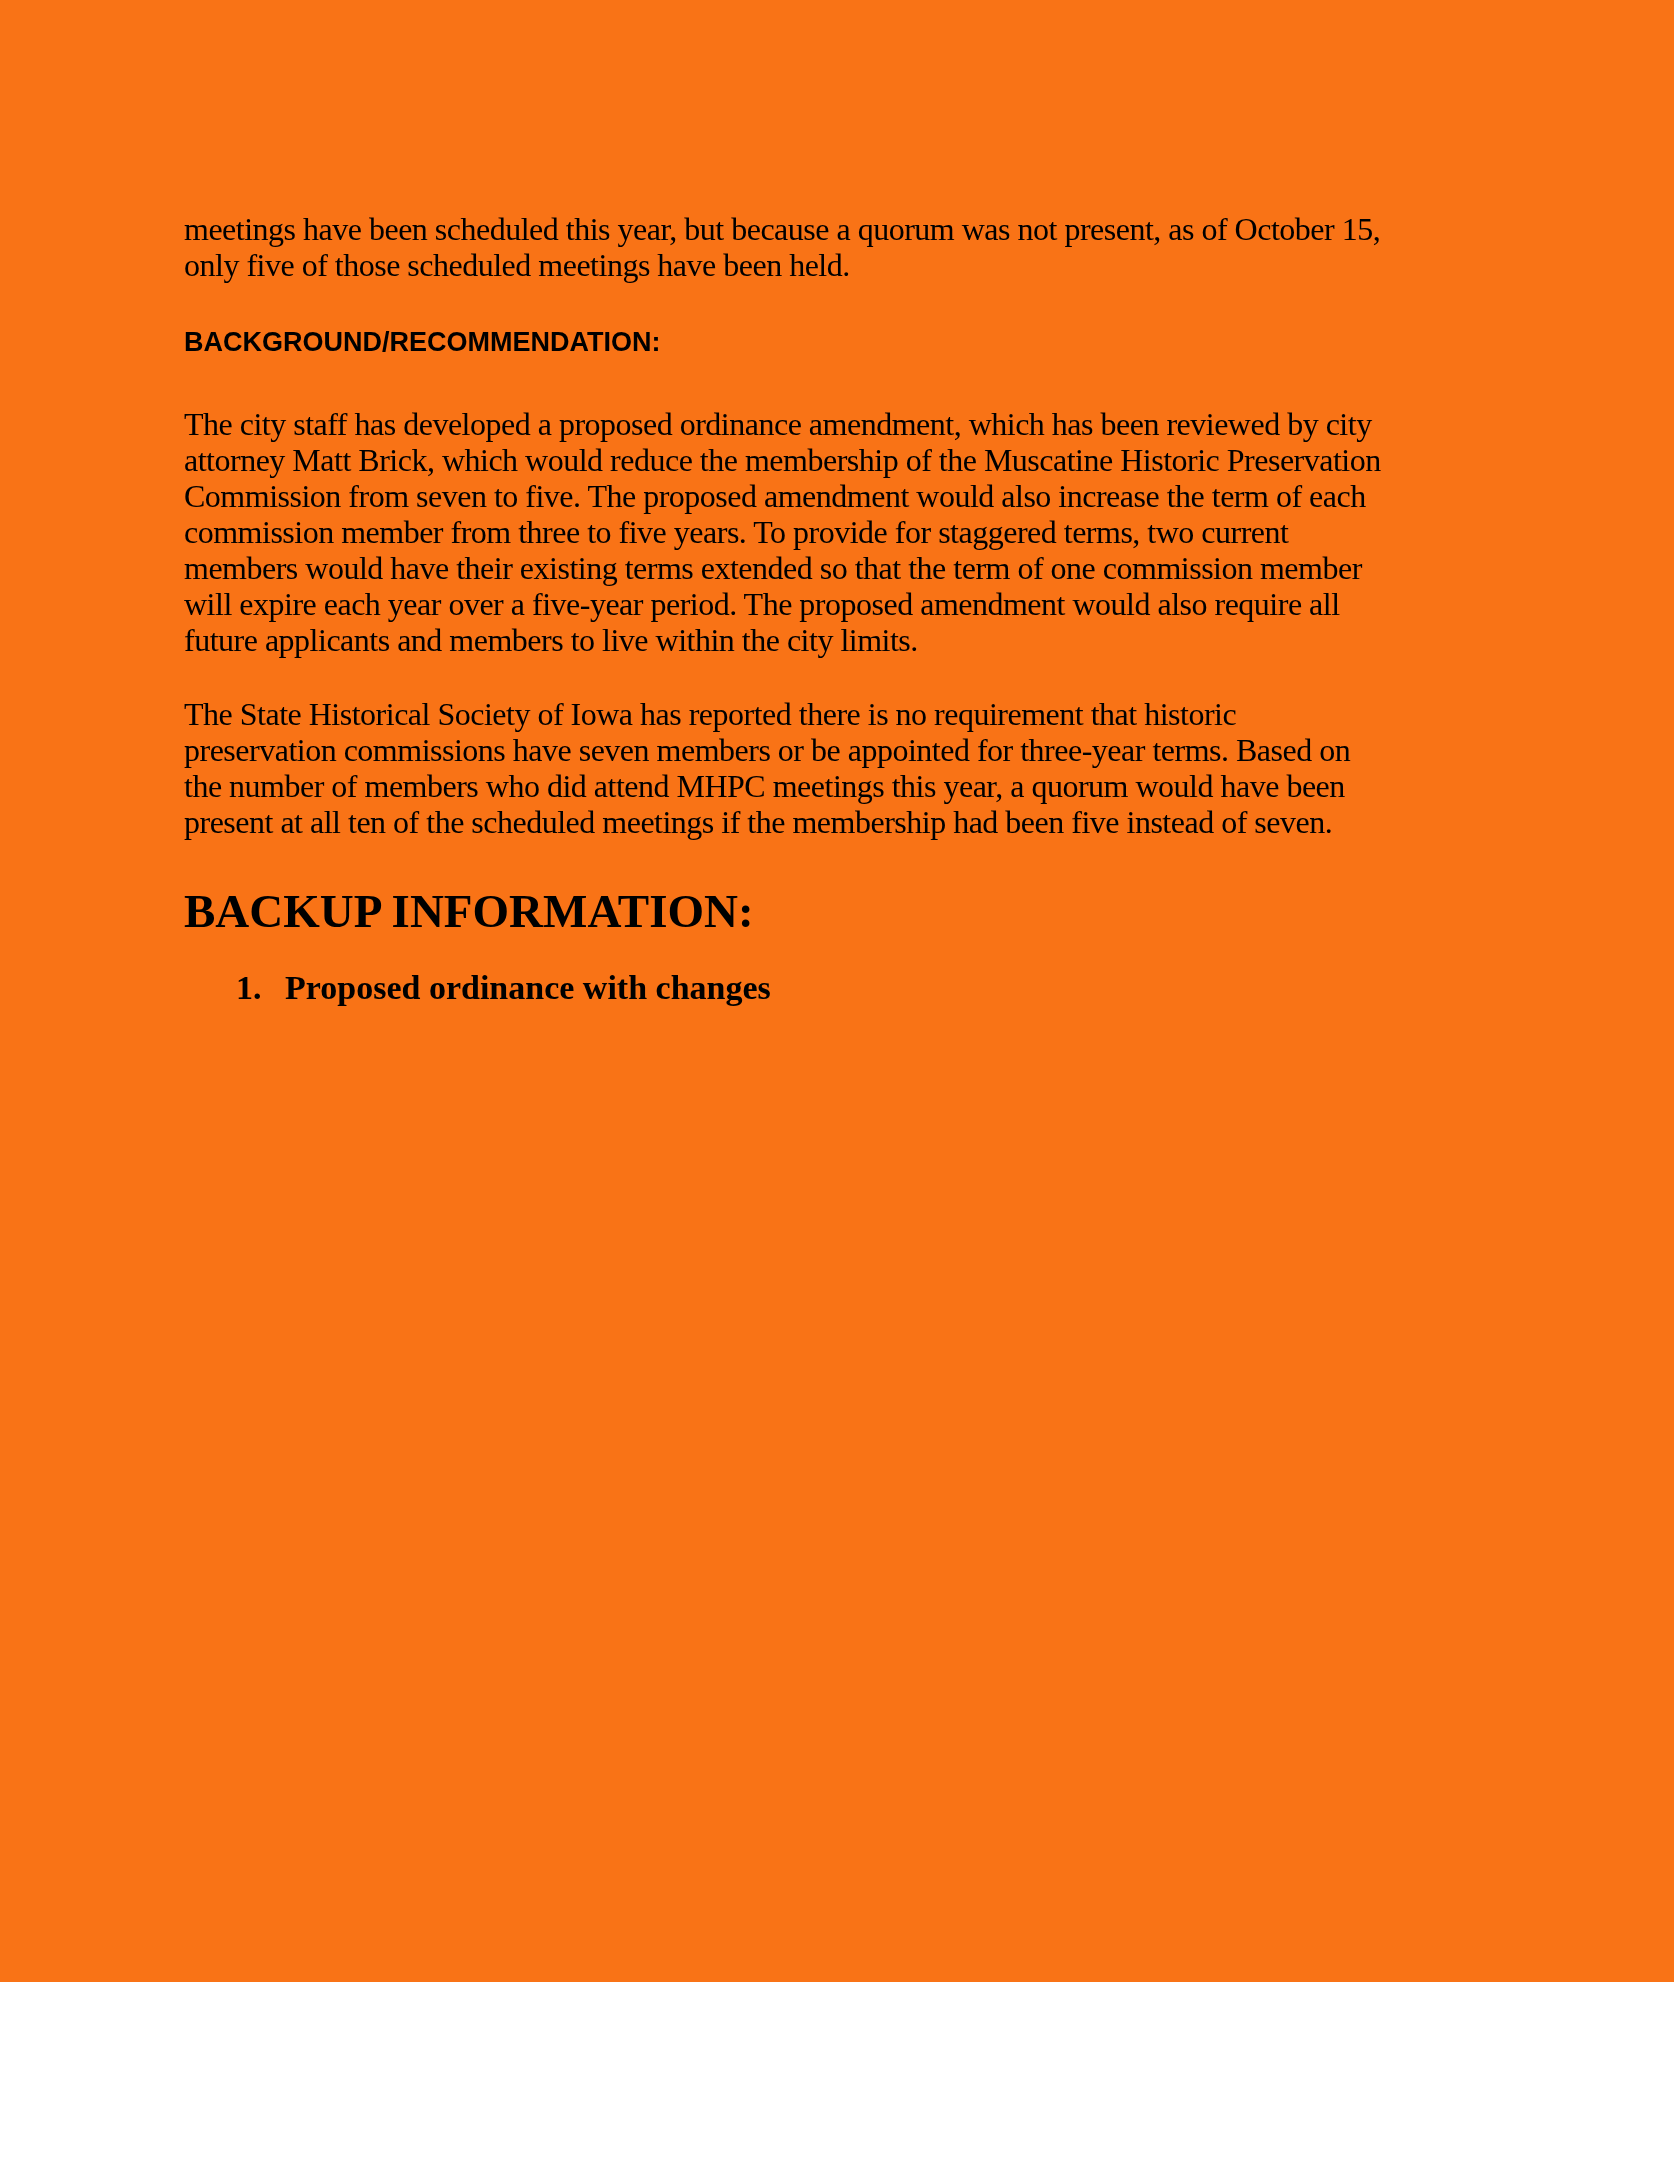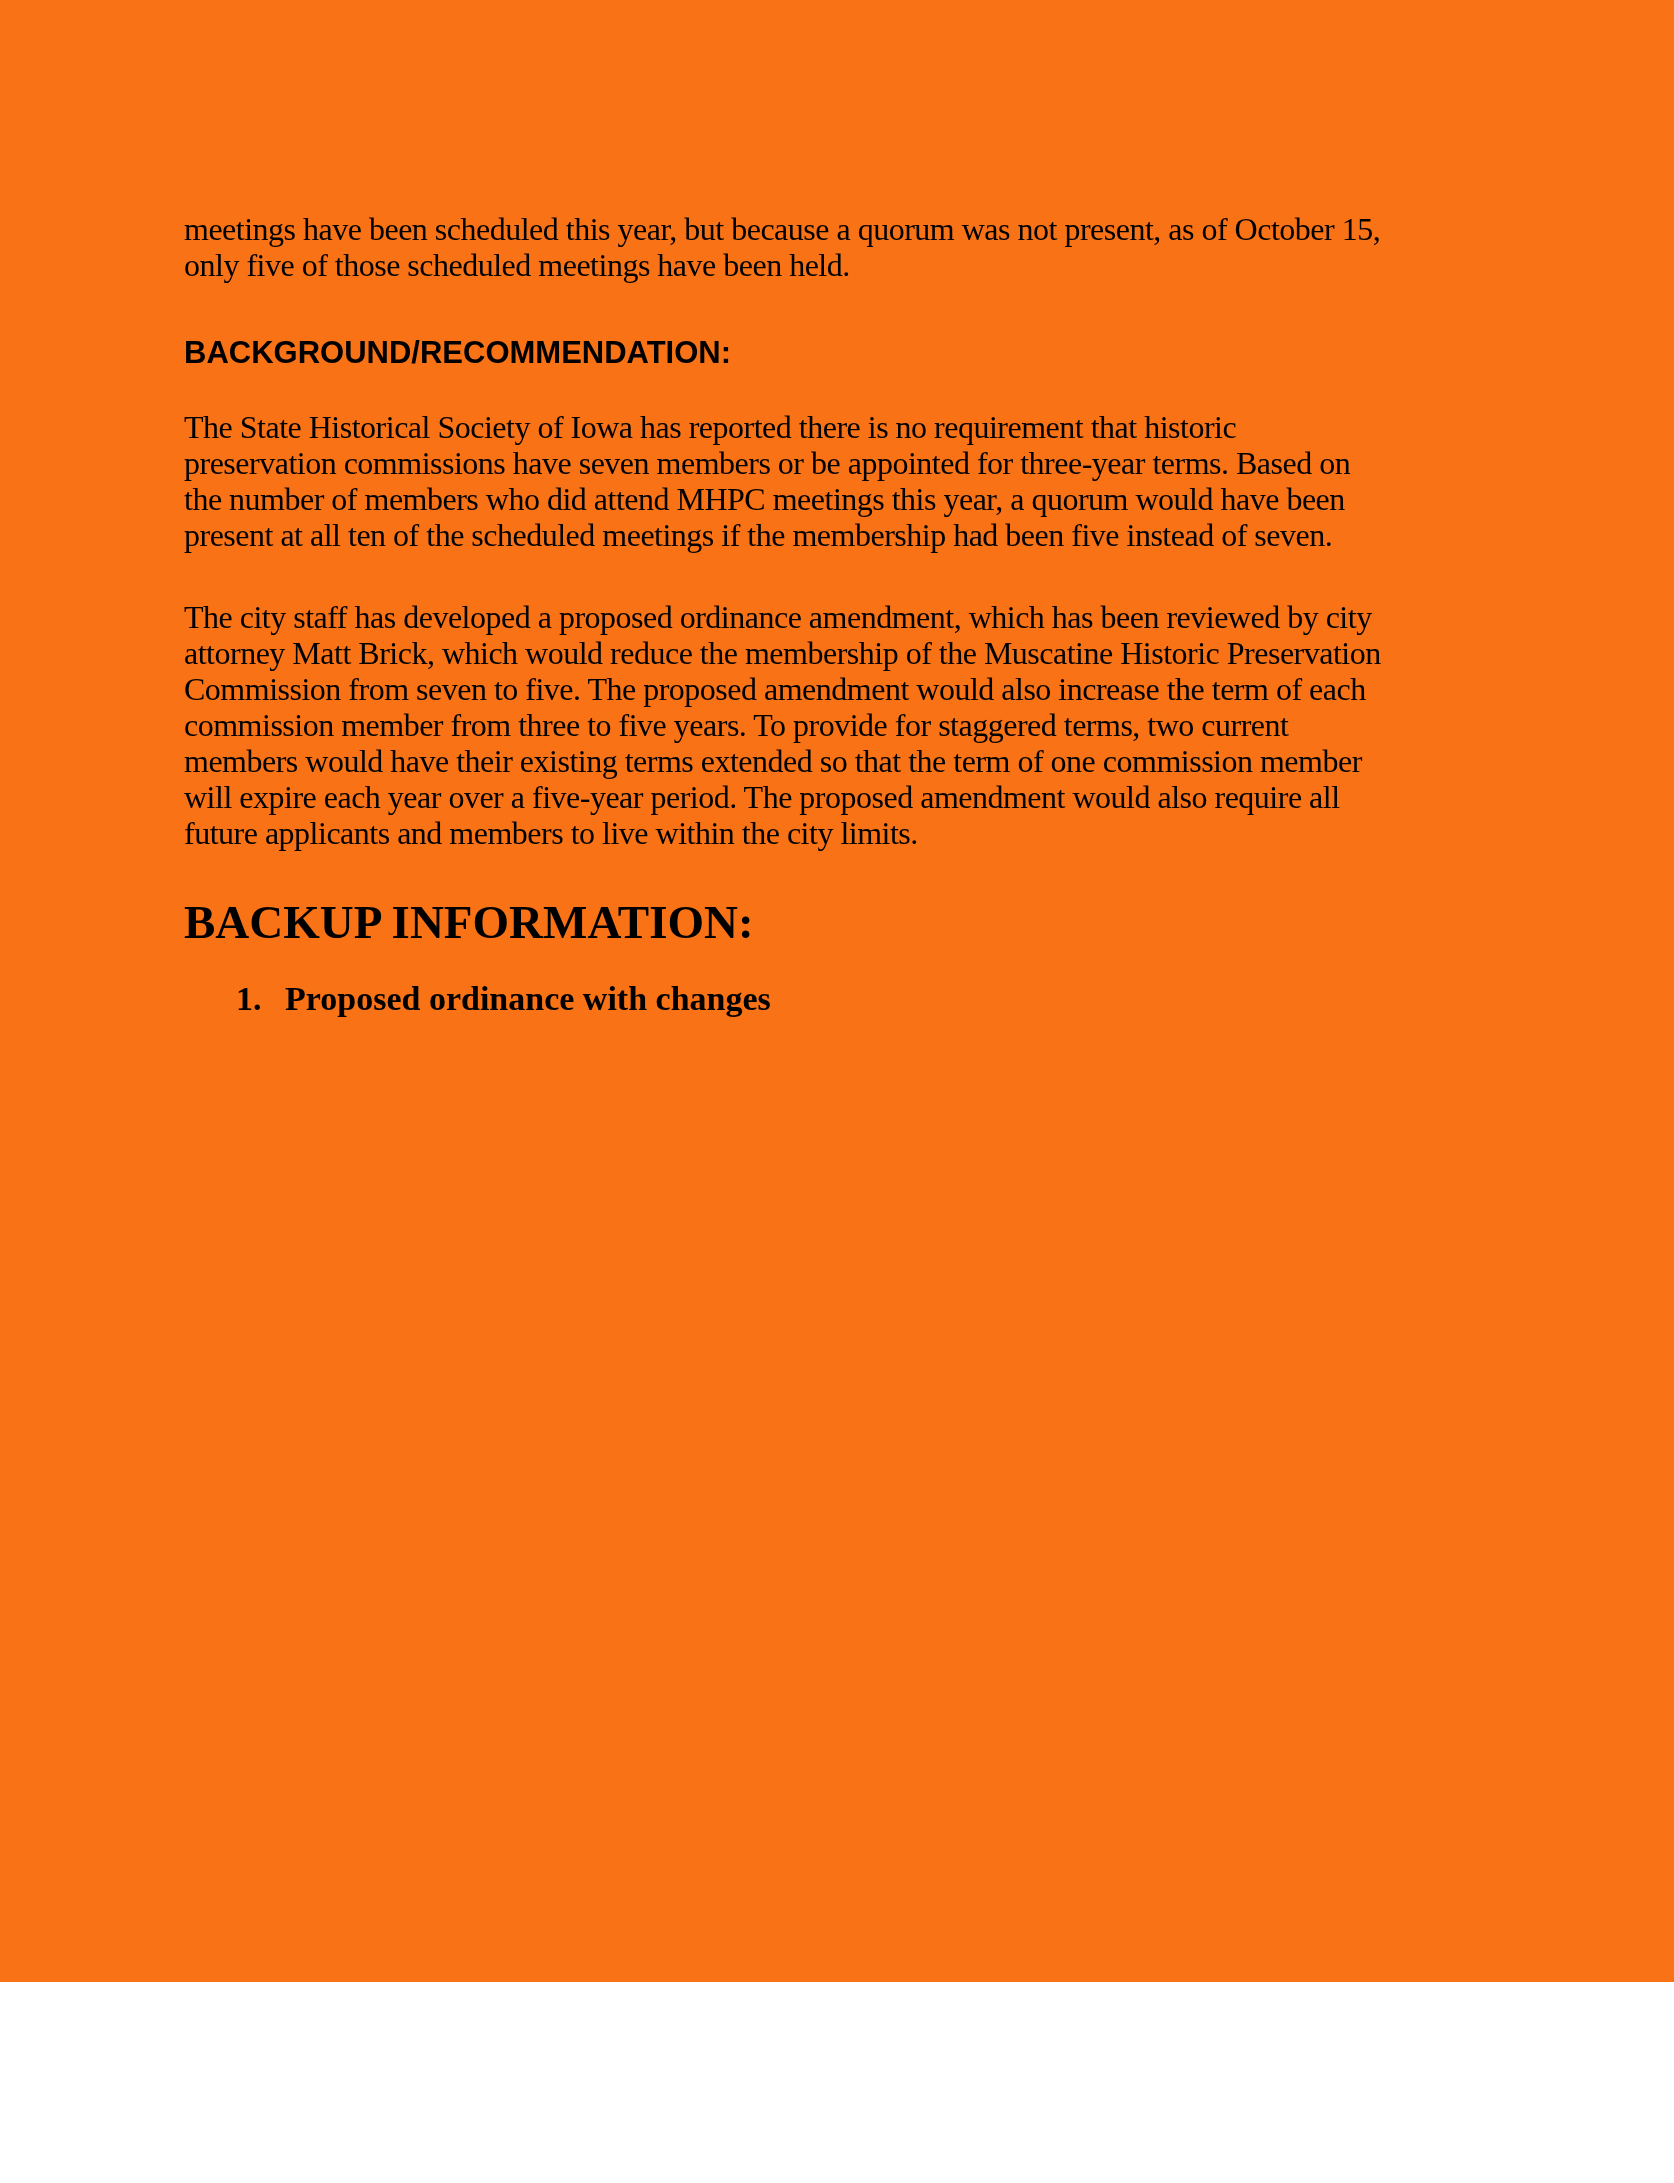--- a/index.html
+++ b/index.html
@@ -27,24 +27,24 @@
     line-height: 36px;
     letter-spacing: -0.5px;
     white-space: pre-line; 
     font-family: "Liberation Serif", serif;
     color: #000000;
   }
   .intro-paragraph {
     margin-top: 211px;
   }
   .heading-sans {
-    margin-top: 52px;
+    margin-top: 41px;
     font-family: "Liberation Sans", sans-serif;
     font-weight: bold;
-    font-size: 31px;
+    font-size: 27px;
     line-height: 36px;
     letter-spacing: 0;
     color: #000000;
   }
   .paragraph-1 {
     margin-top: 38px;
   }
   .paragraph-2 {
     margin-top: 46px;
   }
@@ -76,32 +76,32 @@
 <body>
 
 <div class="page">
   <div class="content">
 
     <div class="body-paragraph intro-paragraph">meetings have been scheduled this year, but because a quorum was not present, as of October 15,
 only five of those scheduled meetings have been held.</div>
 
     <div class="heading-sans">BACKGROUND/RECOMMENDATION:</div>
 
-    <div class="body-paragraph paragraph-1">The State Historical Society of Iowa has reported there is no requirement that historic
-preservation commissions have seven members or be appointed for three-year terms. Based on
-the number of members who did attend MHPC meetings this year, a quorum would have been
-present at all ten of the scheduled meetings if the membership had been five instead of seven.</div>
-
     <div class="body-paragraph paragraph-2">The city staff has developed a proposed ordinance amendment, which has been reviewed by city
 attorney Matt Brick, which would reduce the membership of the Muscatine Historic Preservation
 Commission from seven to five. The proposed amendment would also increase the term of each
 commission member from three to five years. To provide for staggered terms, two current
 members would have their existing terms extended so that the term of one commission member
 will expire each year over a five-year period. The proposed amendment would also require all
 future applicants and members to live within the city limits.</div>
+
+    <div class="body-paragraph paragraph-1">The State Historical Society of Iowa has reported there is no requirement that historic
+preservation commissions have seven members or be appointed for three-year terms. Based on
+the number of members who did attend MHPC meetings this year, a quorum would have been
+present at all ten of the scheduled meetings if the membership had been five instead of seven.</div>
 
     <div class="heading-serif">BACKUP INFORMATION:</div>
 
     <div class="backup-list">
       <div class="backup-list-item">
         <span class="item-number">1.</span><span class="item-label">Proposed ordinance with changes</span>
       </div>
     </div>
 
   </div>

